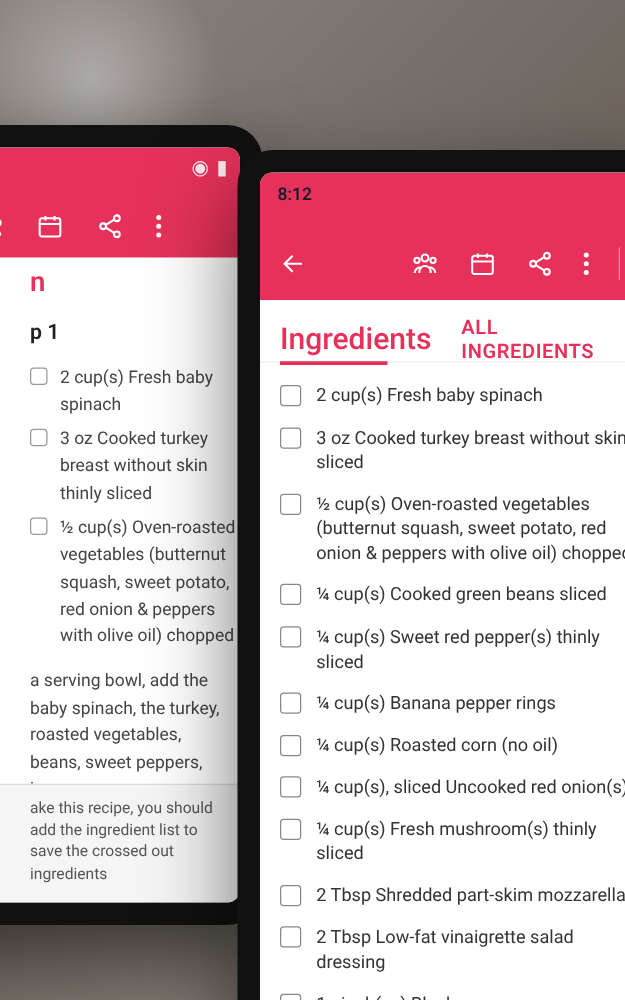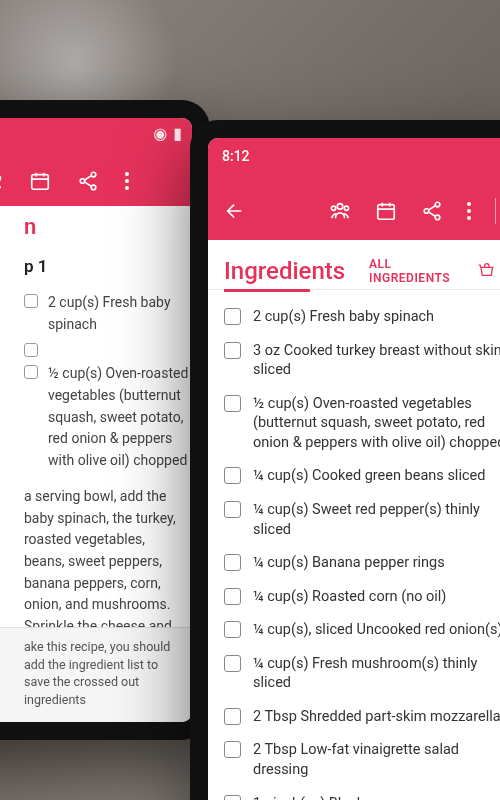--- a/index.html
+++ b/index.html
@@ -96,40 +96,40 @@
     overflow:hidden;
     display:flex; flex-direction:column;
   }
   .f-bar{
     background:#e6325a;
     height:102px;
     position:relative;
   }
   .f-time{
     position:absolute; top:10px; left:14px;
-    color:#ffffff; font-size:14px; font-weight:500;
+    color:#0f172a; font-size:14px; font-weight:500;
   }
   .f-row{
     position:absolute; bottom:16px; left:0; right:0;
     display:flex; align-items:center; gap:24px;
     padding: 0 16px;
   }
   .f-row .spacer{ flex:1; }
   .f-row .ic{ width:22px; height:22px; stroke:#fff; fill:none; stroke-width:1.8;}
   .f-row .dots{ display:flex; flex-direction:column; gap:3px;}
   .f-row .dots i{ width:4px;height:4px;border-radius:50%;background:#fff;display:block;}
   .f-row .sep{ width:1px; height:26px; background:rgba(255,255,255,.5);}
   .f-tabs{
     display:flex; align-items:center; gap:24px;
     padding: 12px 16px 0 16px;
     border-bottom:1px solid #eee;
     height:50px;
   }
   .f-tabs .t1{ color:#e6325a; font-size:24px; font-weight:500; text-transform:none; letter-spacing:0;}
-  .f-tabs .t2{ color:#e6325a; font-size:12px; font-weight:600; letter-spacing:.5px;}
+  .f-tabs .t2{ color:#e6325a; font-size:16px; font-weight:600; letter-spacing:.5px;}
   .f-tabs .cart{ margin-left:auto; stroke:#e6325a; width:22px; height:22px; fill:none; stroke-width:1.8;}
   .f-under{ height:3px; width:86px; background:#e6325a; margin-left:16px; margin-top:-1px;}
   .f-list{
     flex:1; overflow:hidden;
     padding: 8px 4px 0 16px;
   }
   .f-item{
     display:flex; gap:12px; align-items:flex-start;
     padding: 7px 0;
     font-size:14.5px; line-height:1.35; color:#333;
@@ -176,20 +176,21 @@
     </div>
     <div class="back-title">n</div>
     <div class="back-step">p 1</div>
     <div class="back-body">
       <div class="line">
           <div class="box"></div>
           <div>2 cup(s) Fresh baby spinach</div>
         </div>
       <div class="line">
           <div class="box"></div>
+          <div>3 oz Cooked turkey breast without skin thinly sliced</div>
         </div>
       <div class="line">
           <div class="box"></div>
           <div>½ cup(s) Oven-roasted vegetables (butternut squash, sweet potato, red onion &amp; peppers with olive oil) chopped</div>
         </div>
       <div class="para">a serving bowl, add the baby spinach, the turkey, roasted vegetables, beans, sweet peppers, banana peppers, corn, onion, and mushrooms. Sprinkle the cheese and drizzle the vinaigrette. Season with black pepper.</div>
     </div>
     <div class="back-foot">ake this recipe, you should add the ingredient list to save the crossed out ingredients</div>
   </div>
 </div>

